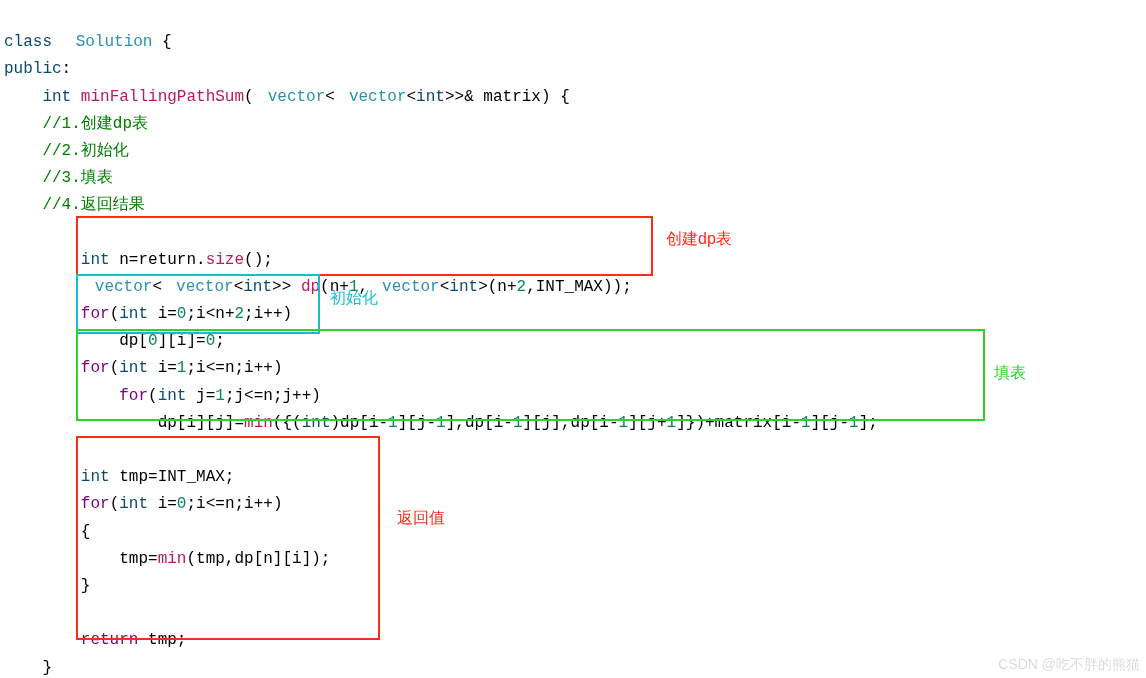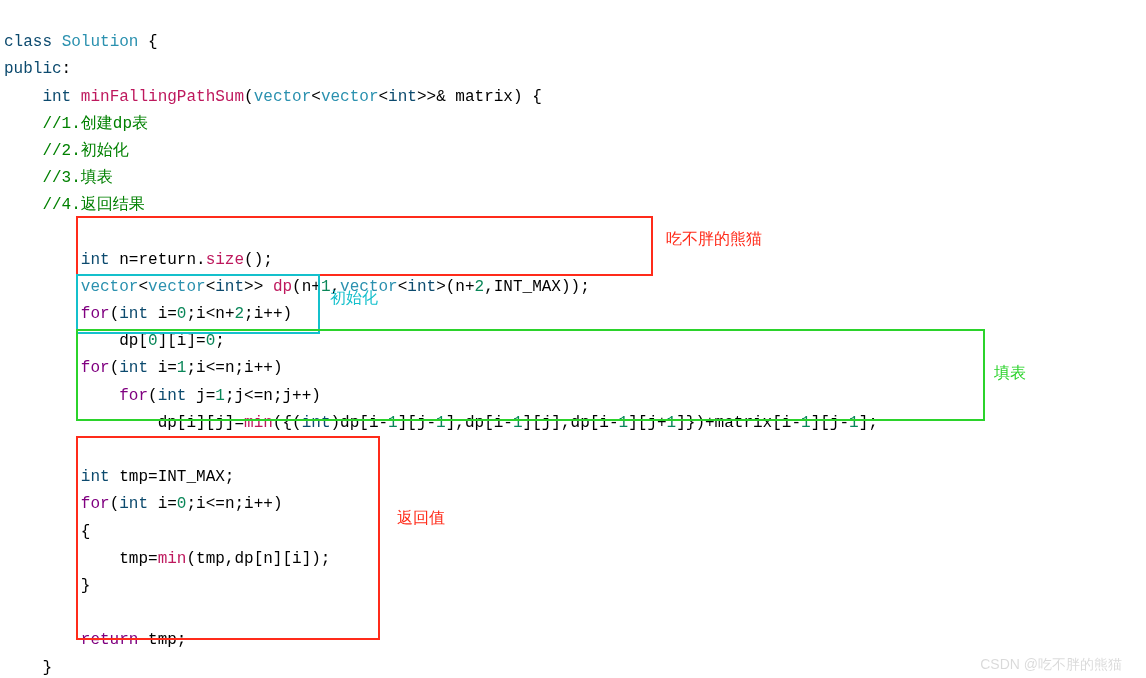--- a/index.html
+++ b/index.html
@@ -14,21 +14,21 @@
     overflow: hidden;
     position: relative;
   }
   .code {
     white-space: pre;
     line-height: 1.7;
     padding: 2px 4px;
     position: relative;
   }
   .kw { color: #0c4a6e; }
-  .type { color: #2b91af; }
+  .type { color: #2b91af; margin-left: 14px; }
   .func { color: #be185d; }
   .num { color: #098658; }
   .green { color: #008000; }
   .purple { color: #800080; }
   .box-red {
     position: absolute;
     border: 2px solid #ff2b1a;
     pointer-events: none;
   }
   .box-blue {
@@ -39,21 +39,21 @@
   .box-green {
     position: absolute;
     border: 2px solid #2bd32b;
     pointer-events: none;
   }
   .label-red { position:absolute; color:#ff2b1a; font-family: "Microsoft YaHei", sans-serif; font-size:16px; }
   .label-blue { position:absolute; color:#14c0cc; font-family: Liberation Mono, monospace; font-size:16px; }
   .label-green { position:absolute; color:#2bd32b; font-family: Liberation Sans, sans-serif; font-size:16px; }
   .watermark {
     position:absolute;
-    right:24px;
+    right:6px;
     bottom:4px;
     color:rgba(0,0,0,0.15);
     font-family: "Microsoft YaHei", sans-serif;
     font-size:14px;
   }
 </style>
 </head>
 <body>
 
 <div class="code">
@@ -82,18 +82,18 @@
         <span class="purple">return</span><span> tmp;</span>
     <span>}</span>
 
 </div>
 
 <div class="box-red" style="left:76px; top:216px; width:573px; height:56px;"></div>
 <div class="box-blue" style="left:76px; top:274px; width:240px; height:56px;"></div>
 <div class="box-green" style="left:76px; top:329px; width:905px; height:88px;"></div>
 <div class="box-red" style="left:76px; top:436px; width:300px; height:200px;"></div>
 
-<div class="label-red" style="left:666px; top:229px;">吃不胖的熊猫</div>
+<div class="label-red" style="left:666px; top:229px;">创建dp表</div>
 <div class="label-blue" style="left:330px; top:288px;">初始化</div>
 <div class="label-green" style="left:994px; top:363px;">填表</div>
 <div class="label-red" style="left:397px; top:508px;">返回值</div>
 
 <div class="watermark">CSDN @吃不胖的熊猫</div>
 
 </body></html>

